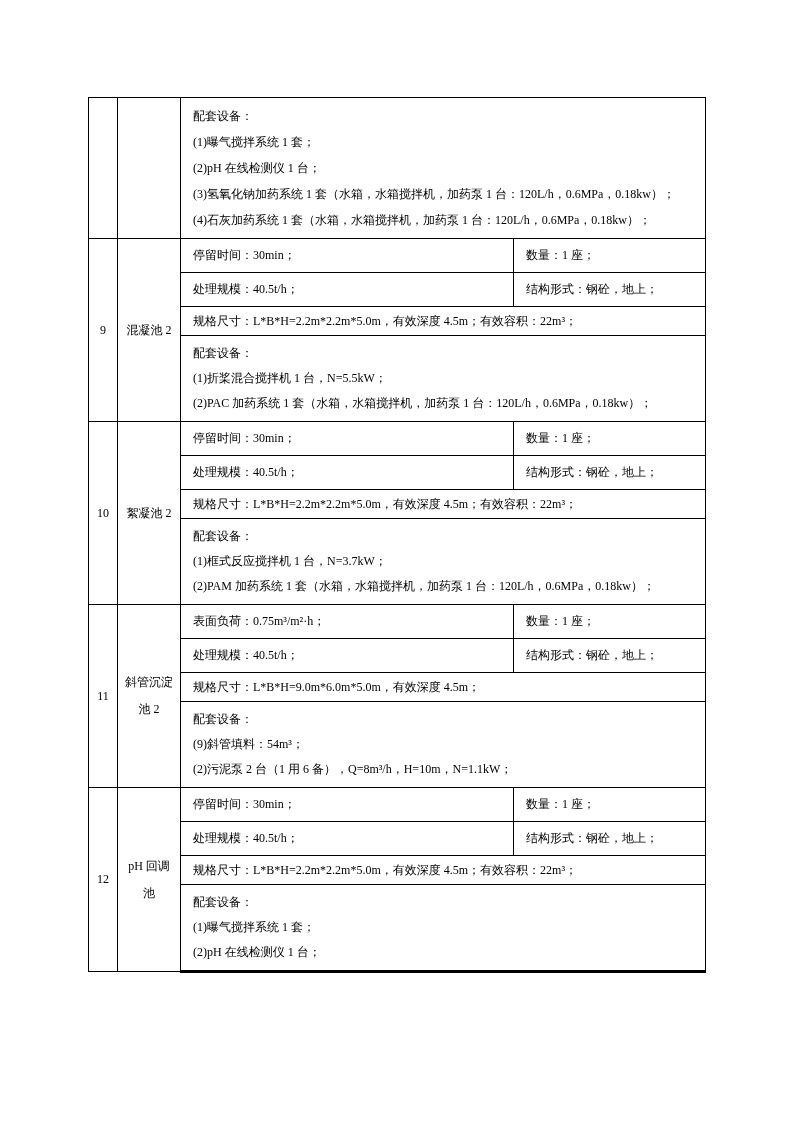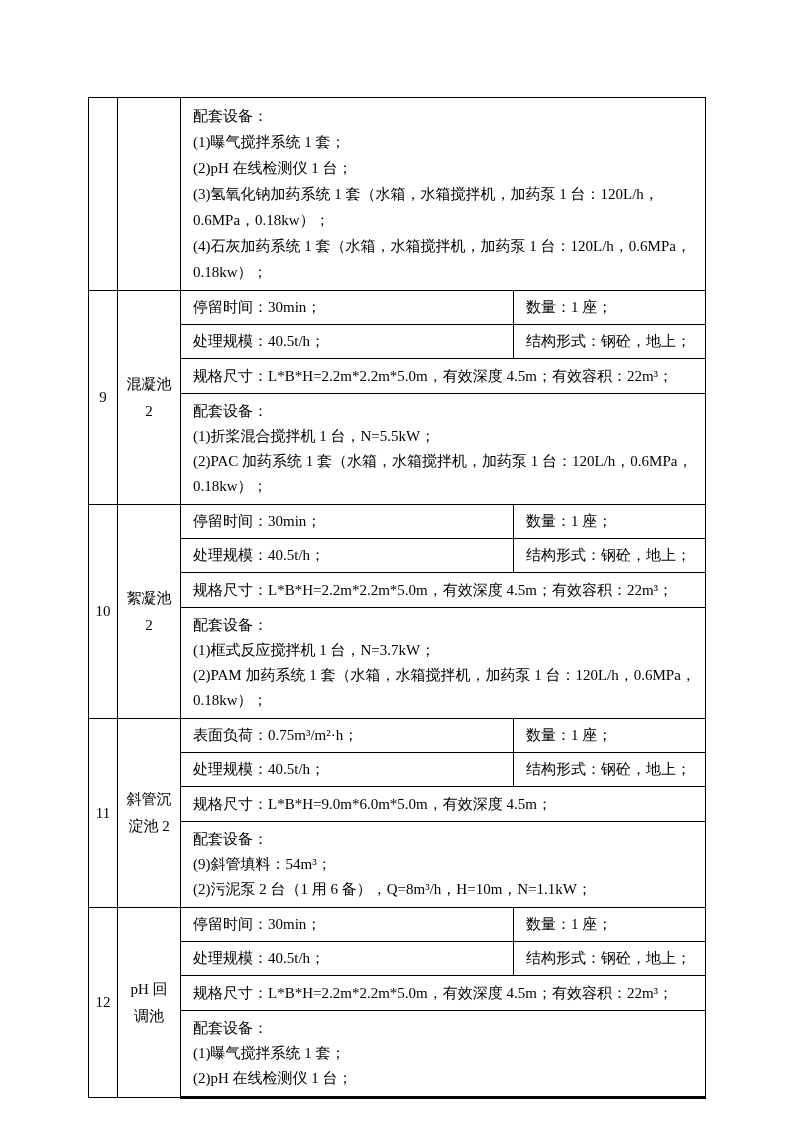--- a/index.html
+++ b/index.html
@@ -9,34 +9,34 @@
     font-family:"Liberation Serif","DejaVu Serif",serif;
     color:#000;
   }
   .page { position:relative; width:793px; height:1122px; background:#fff; overflow:hidden; }
 
   table.spec-table {
     position:absolute; left:88px; top:97px;
     width:617px;
     border-collapse:collapse;
     table-layout:fixed;
-    font-size:15px;
+    font-size:12px;
   }
   .spec-table td { border:1px solid #000; vertical-align:middle; }
   .spec-table tr.last-row td { border-bottom:3px solid #000; }
 
   col.c1 { width:29px; }
   col.c2 { width:63px; }
   col.c3 { width:333px; }
   col.c4 { width:192px; }
 
   td.num  { text-align:center; }
   td.name { text-align:center; padding:2px 6px; line-height:27px; }
   td.spec { height:34px; padding:1px 4px 1px 12px; }
-  td.dims { height:35px; }
+  td.dims { height:29px; }
   td.block { padding:5px 8px 5px 12px; vertical-align:top; }
   .bl { line-height:26px; }
   td.block-eq .bl { line-height:25px; }
 
   .page-number {
     position:absolute; left:0; top:1033px; width:793px;
     text-align:center; font-size:13px;
   }
 </style>
 </head>

